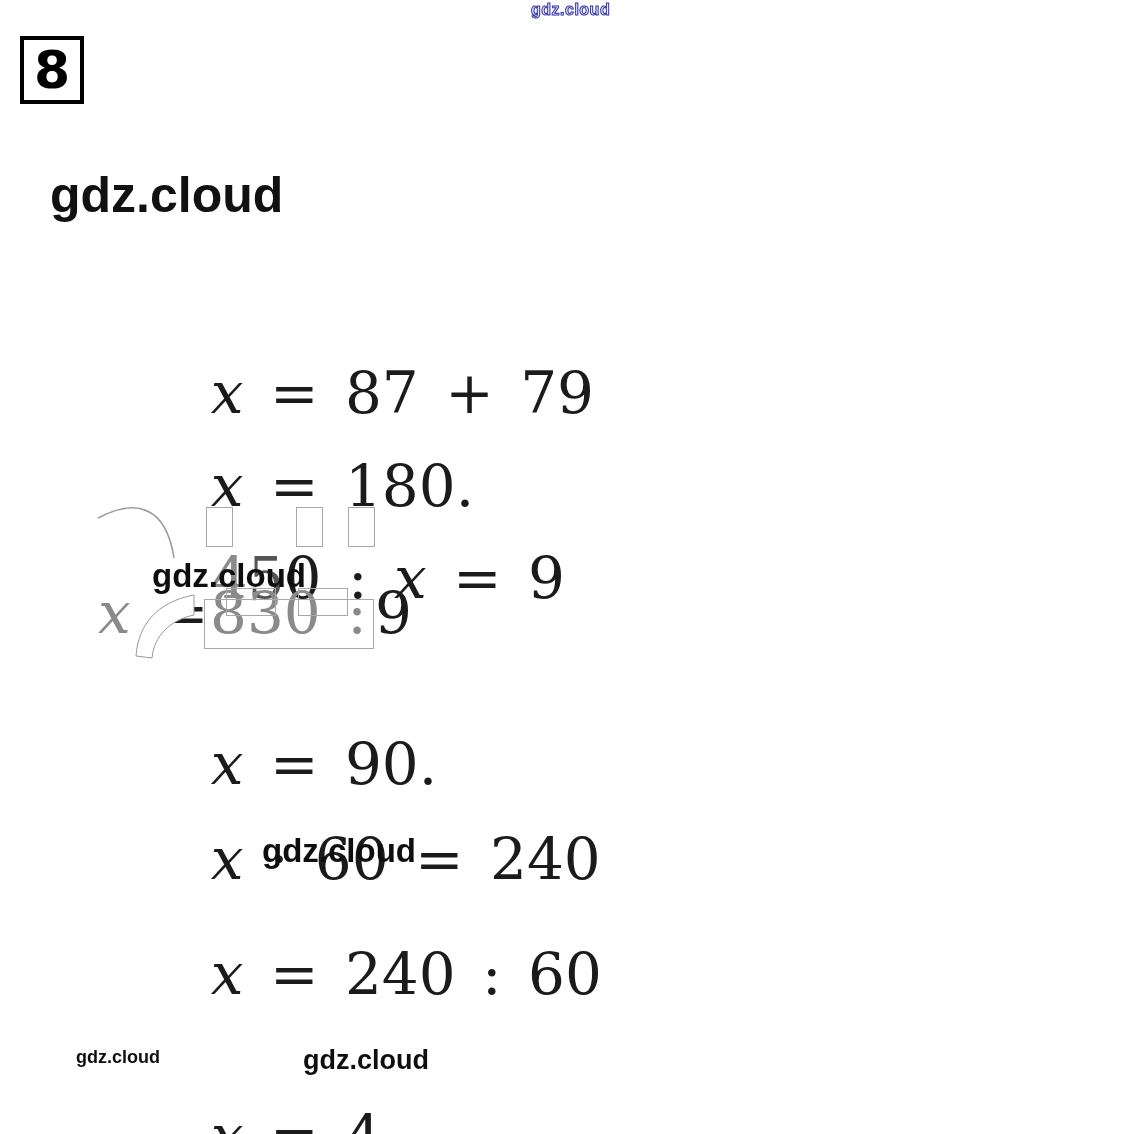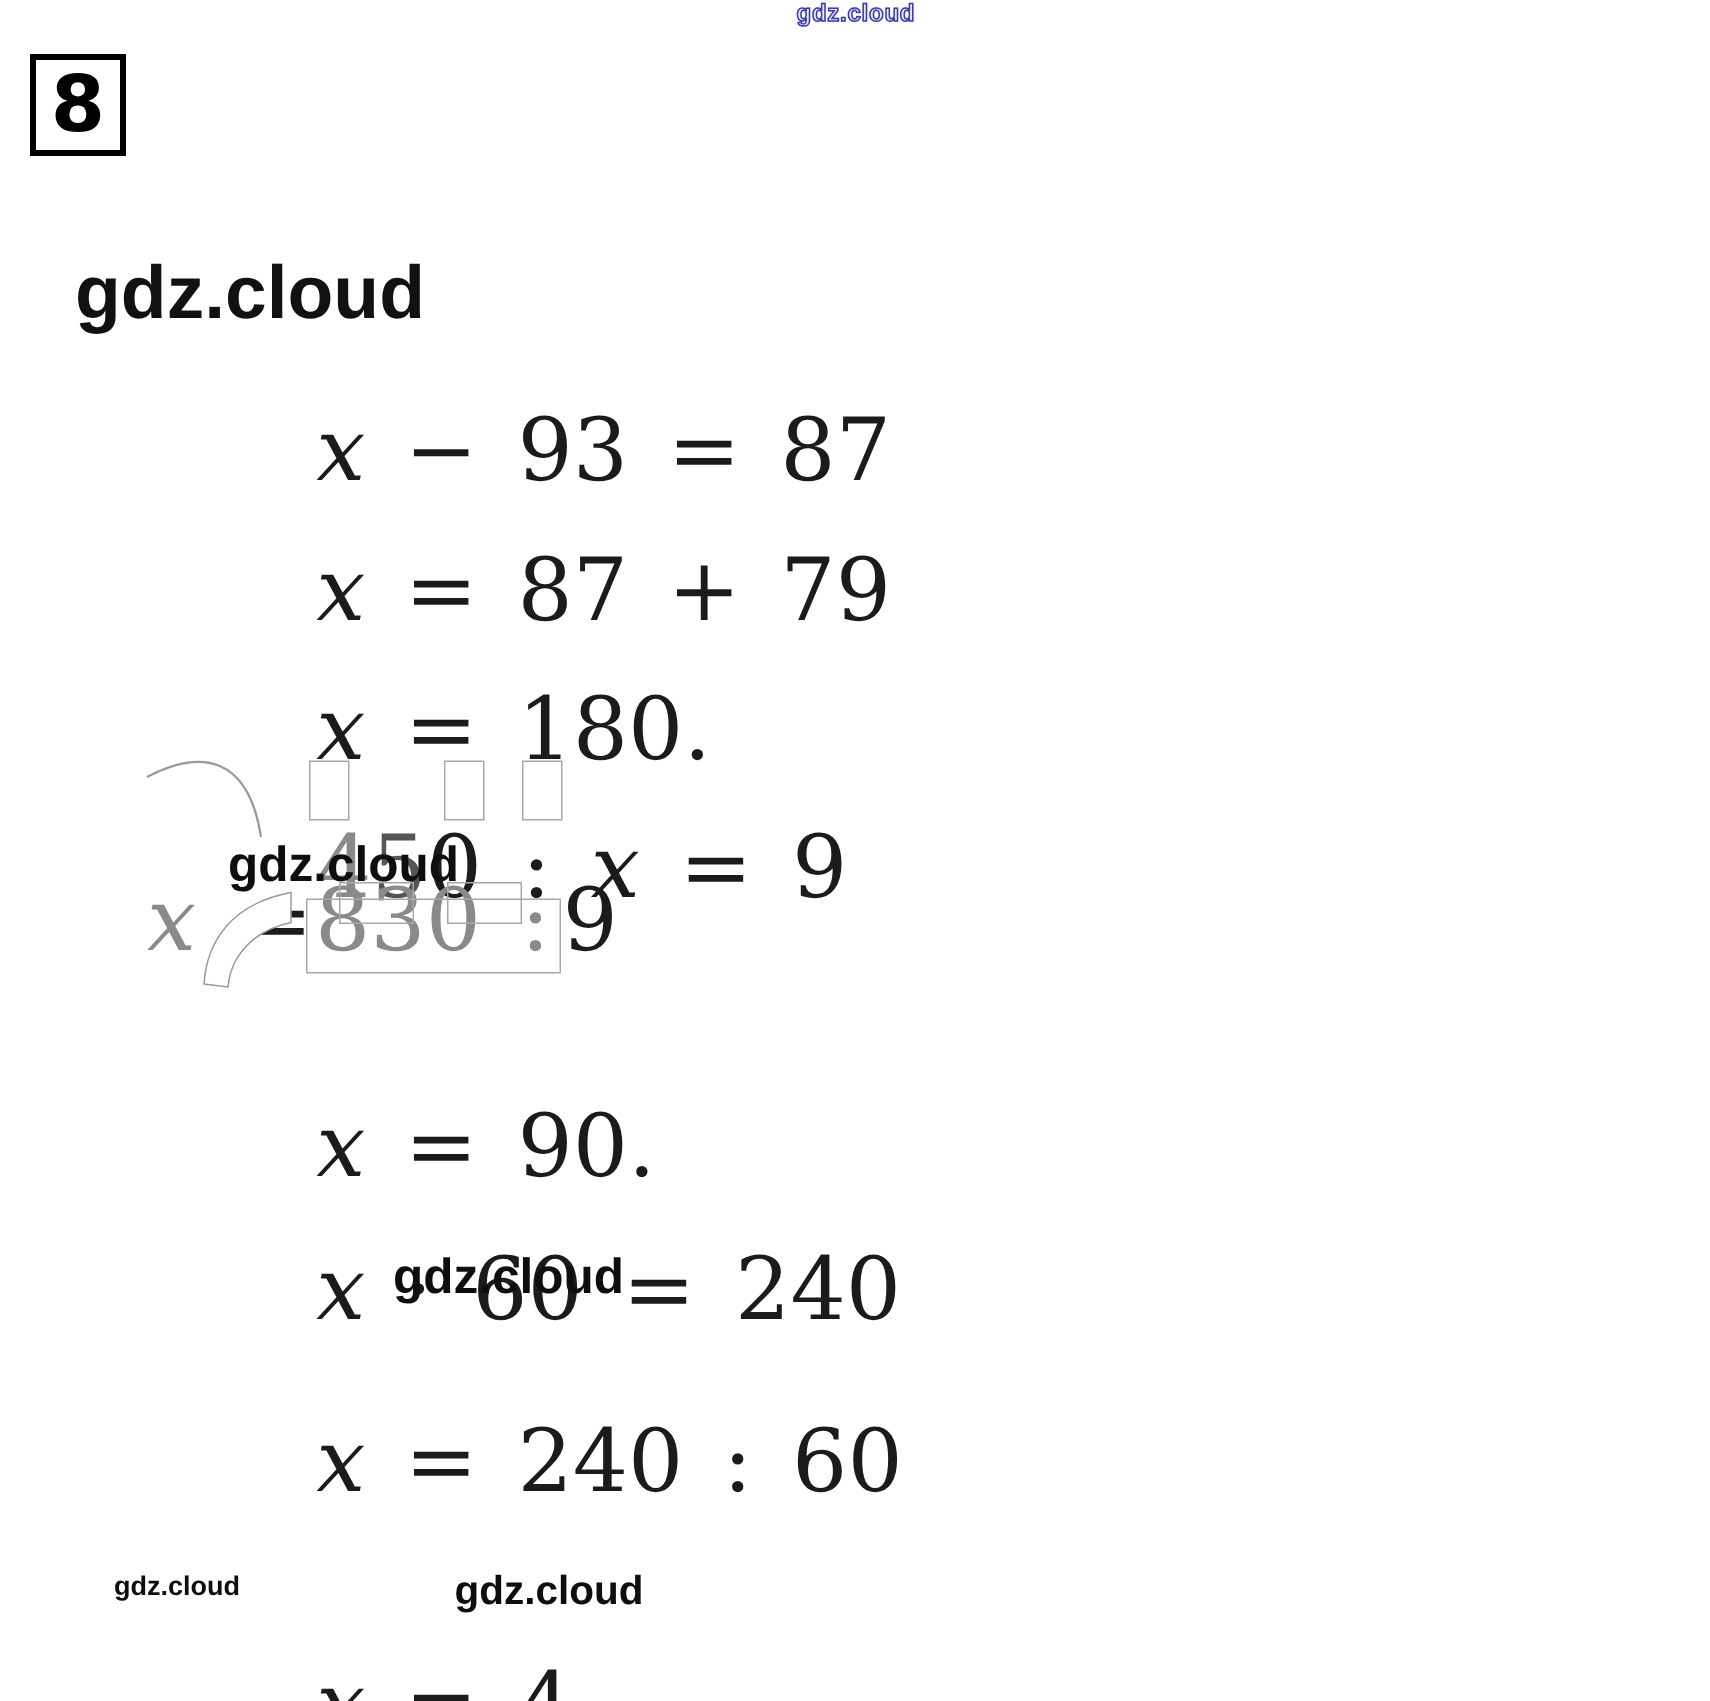--- a/index.html
+++ b/index.html
@@ -66,23 +66,20 @@
 <div class="page">
 
   <div class="wm-top">gdz.cloud</div>
 
   <div class="task-box">
     <span>8</span>
   </div>
 
   <div class="heading">gdz.cloud</div>
 
-  <div class="eq" style="top:213px;">
-    <span class="var">x</span><span> − 93 = 87</span>
-  </div>
 
   <div class="eq" style="top:306px;">
     <span class="var">x</span><span> = 87 + 79</span>
   </div>
 
   <div class="eq" style="top:399px;">
     <span class="var">x</span><span> = 180.</span>
   </div>
 
   <div class="eq" style="top:491px;">

